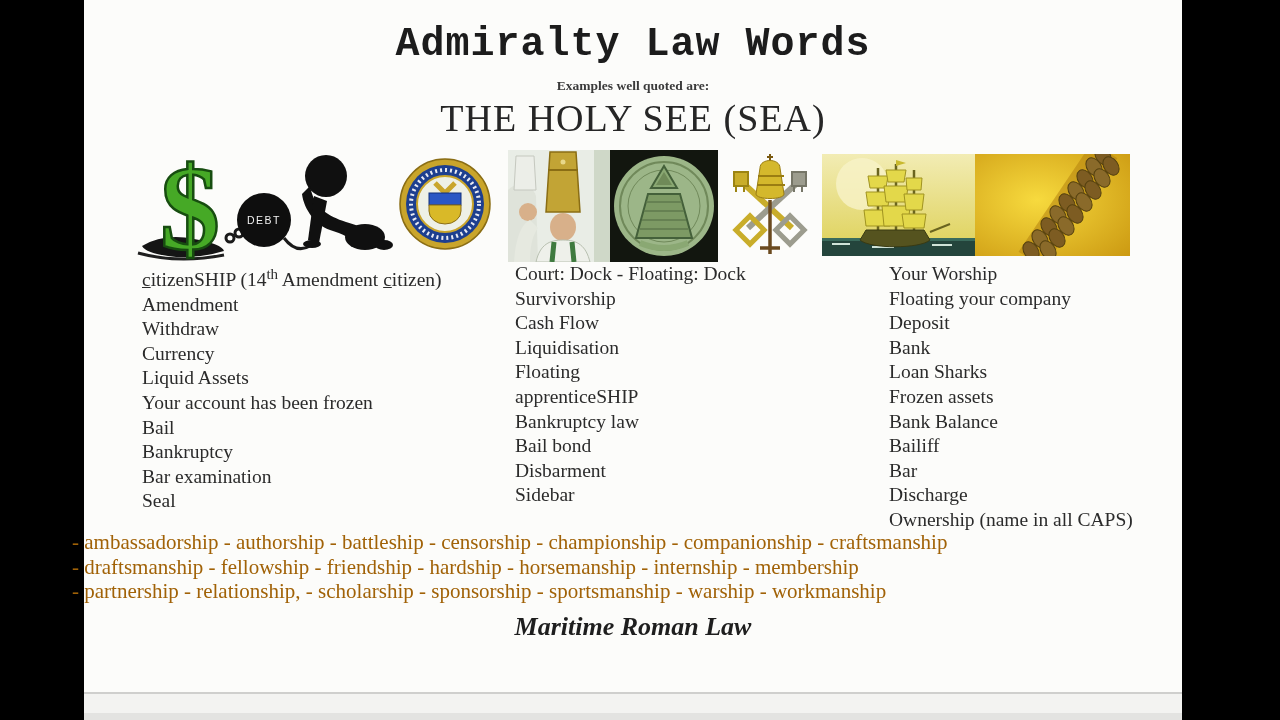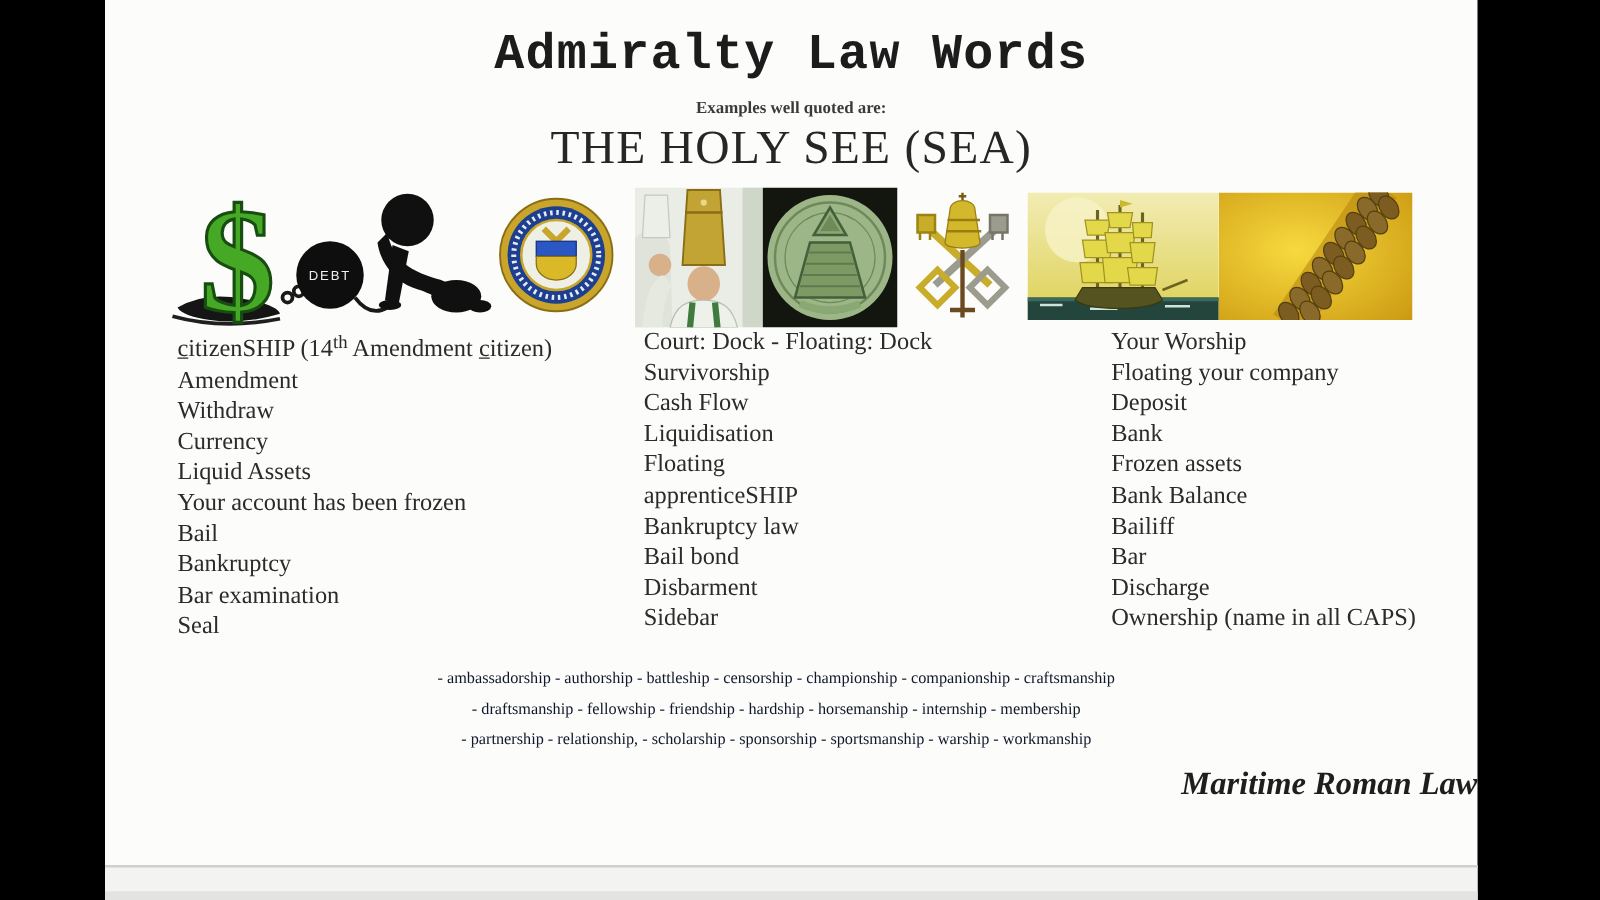--- a/index.html
+++ b/index.html
@@ -15,23 +15,23 @@
            font-size:38px;color:#262626;letter-spacing:1px;}
   .images{position:absolute;left:0;top:148px;width:100%;height:116px;}
   .img{position:absolute;}
   .cols{position:absolute;top:262px;left:0;width:100%;font-size:19.5px;color:#2b2b2b;}
   .col{position:absolute;top:0;line-height:24.6px;white-space:nowrap;}
   .col-left{left:58px;}
   .col-middle{left:431px;}
   .col-right{left:805px;}
   .uc{text-decoration:underline;}
   sup.th{font-size:15px;vertical-align:7px;}
-  .shipwords{position:absolute;top:530px;left:0;width:100%;text-align:center;
-             font-size:13px;line-height:24.5px;color:#0f172a;transform:translateX(-12px);}
-  .footer-title{position:absolute;top:612px;left:0;width:100%;text-align:right;
+  .shipwords{position:absolute;top:530px;left:0;width:100%;
+             font-size:21px;line-height:24.5px;color:#a16207;transform:translateX(-12px);}
+  .footer-title{position:absolute;top:612px;left:0;width:100%;text-align:center;
                 font-size:26px;font-weight:bold;font-style:italic;color:#1e1e1e;}
   .bottom-strip{position:absolute;left:0;top:692px;width:100%;height:28px;
                 background:#f3f3f1;border-top:2px solid #cfcfcd;}
   .bottom-strip2{position:absolute;left:0;top:713px;width:100%;height:7px;background:#e3e3e1;}
 </style>
 </head>
 <body>
 
 <div class="page">
 
@@ -199,20 +199,21 @@
       <div class="ln">Bail bond</div>
       <div class="ln">Disbarment</div>
       <div class="ln">Sidebar</div>
     </div>
 
     <div class="col col-right">
       <div class="ln">Your Worship</div>
       <div class="ln">Floating your company</div>
       <div class="ln">Deposit</div>
       <div class="ln">Bank</div>
+      <div class="ln">Loan Sharks</div>
       <div class="ln">Frozen assets</div>
       <div class="ln">Bank Balance</div>
       <div class="ln">Bailiff</div>
       <div class="ln">Bar</div>
       <div class="ln">Discharge</div>
       <div class="ln">Ownership (name in all CAPS)</div>
     </div>
   </div>
 
   <div class="shipwords">

